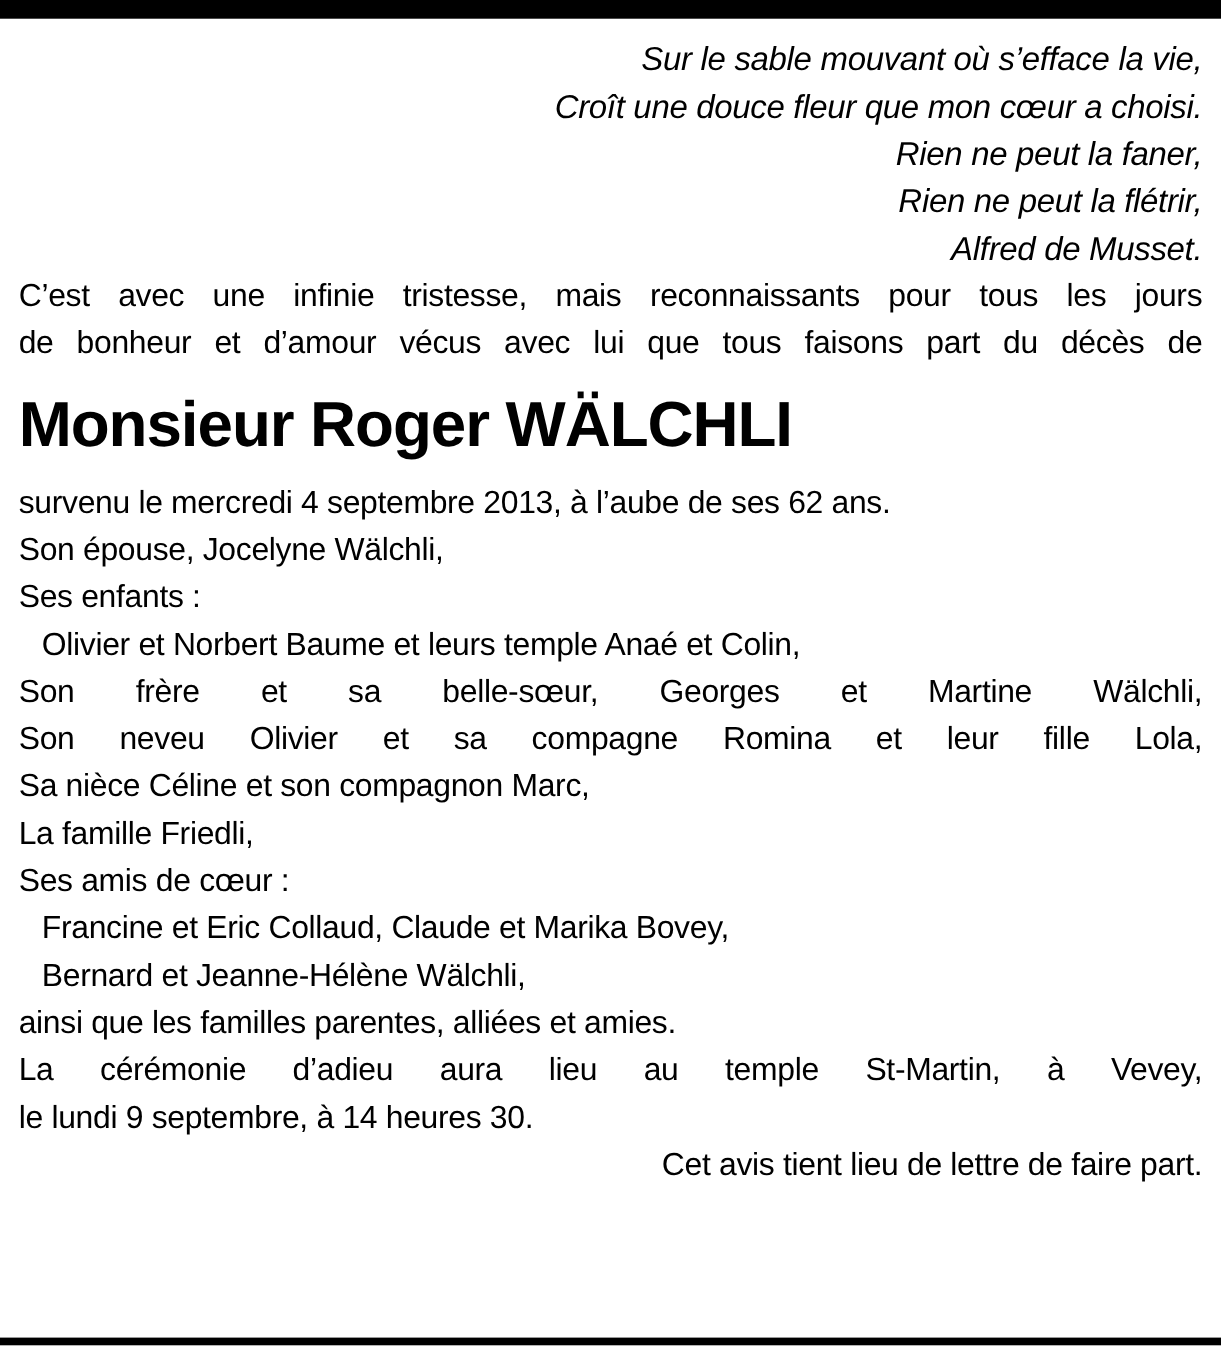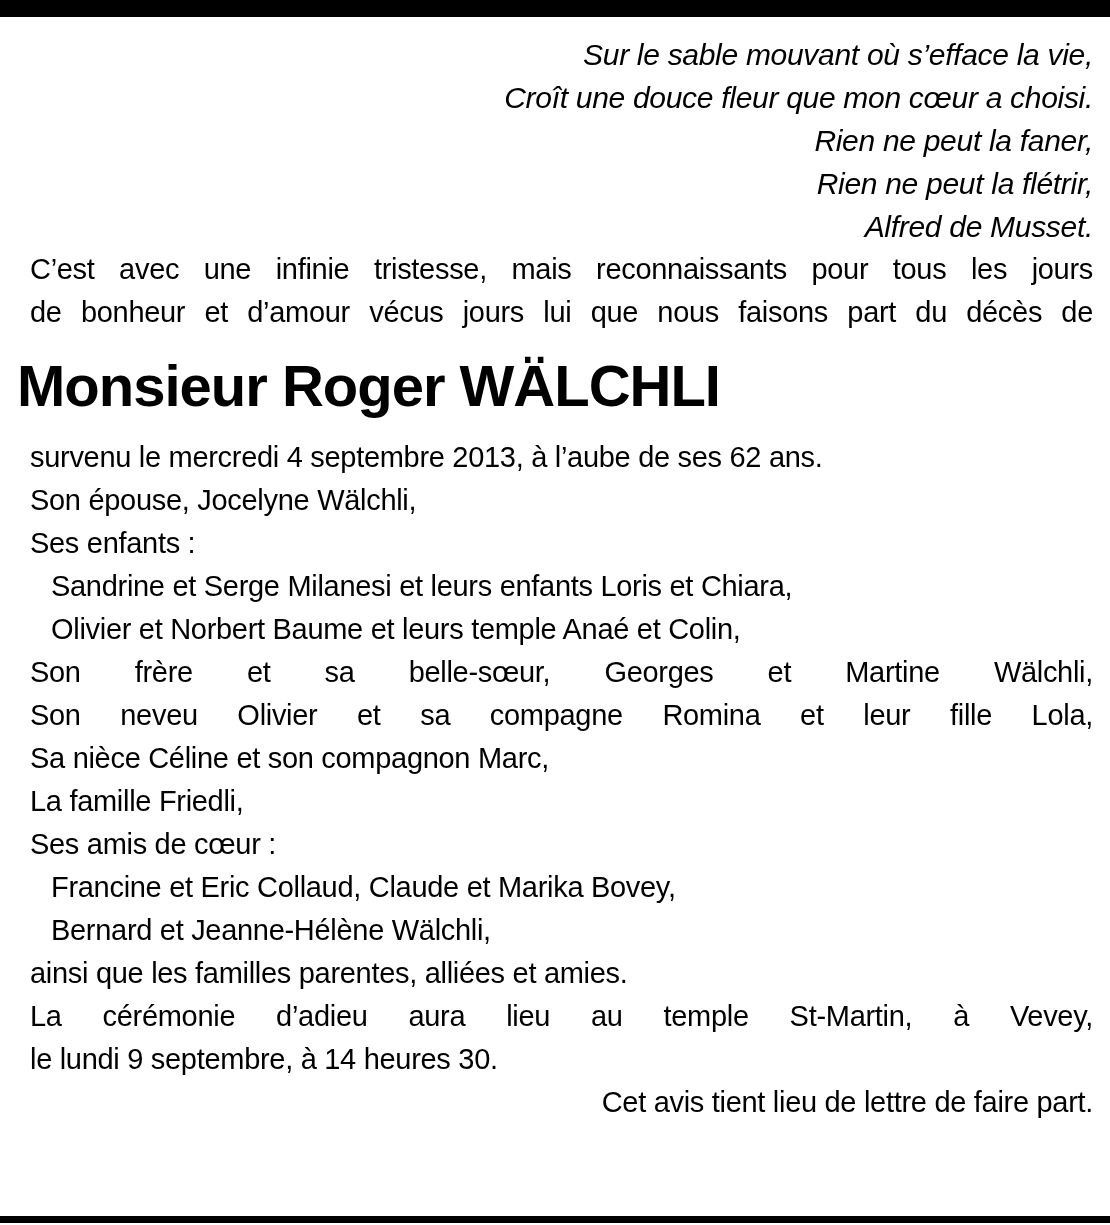--- a/index.html
+++ b/index.html
@@ -29,21 +29,20 @@
     height: 7px;
     background: #000000;
   }
   .content {
     padding: 0 17px;
   }
   .line {
     font-size: 29px;
     line-height: 43px;
     white-space: nowrap;
-    margin-left: 13px;
   }
   .poem {
     margin-top: 16px;
   }
   .poem .line,
   .poem-attribution {
     font-style: italic;
     font-size: 30px;
     line-height: 43px;
     text-align: right;
@@ -88,30 +87,29 @@
         <div class="line"><span>Sur le sable mouvant où s’efface la vie,</span></div>
         <div class="line"><span>Croît une douce fleur que mon cœur a choisi.</span></div>
         <div class="line"><span>Rien ne peut la faner,</span></div>
         <div class="line"><span>Rien ne peut la flétrir,</span></div>
       </div>
 
     <div class="poem-attribution">Alfred de Musset.</div>
 
     <div class="intro">
         <div class="line justify"><span>C’est avec une infinie tristesse, mais reconnaissants pour tous les jours</span></div>
-        <div class="line justify"><span>de bonheur et d’amour vécus jours lui que nous faisons part du décès de</span></div>
+        <div class="line justify"><span>de bonheur et d’amour vécus avec lui que tous faisons part du décès de</span></div>
       </div>
 
     <div class="deceased-title">Monsieur Roger WÄLCHLI</div>
 
     <div class="family">
         <div class="line"><span>survenu le mercredi 4 septembre 2013, à l’aube de ses 62 ans.</span></div>
         <div class="line"><span>Son épouse, Jocelyne </span><span class="b">Wälchli</span><span>,</span></div>
         <div class="line"><span>Ses enfants :</span></div>
-        <div class="line indent"><span>Sandrine et Serge </span><span class="b">Milanesi</span><span> et leurs enfants Loris et Chiara,</span></div>
         <div class="line indent"><span>Olivier et Norbert </span><span class="b">Baume</span><span> et leurs temple Anaé et Colin,</span></div>
         <div class="line justify"><span>Son frère et sa belle-sœur, Georges et Martine </span><span class="b">Wälchli</span><span>,</span></div>
         <div class="line justify"><span>Son neveu Olivier et sa compagne Romina et leur fille Lola,</span></div>
         <div class="line"><span>Sa nièce Céline et son compagnon Marc,</span></div>
         <div class="line"><span>La famille </span><span class="b">Friedli</span><span>,</span></div>
         <div class="line"><span>Ses amis de cœur :</span></div>
         <div class="line indent"><span>Francine et Eric </span><span class="b">Collaud</span><span>, Claude et Marika </span><span class="b">Bovey</span><span>,</span></div>
         <div class="line indent"><span>Bernard et Jeanne-Hélène </span><span class="b">Wälchli</span><span>,</span></div>
         <div class="line"><span>ainsi que les familles parentes, alliées et amies.</span></div>
         <div class="line justify"><span>La cérémonie d’adieu aura lieu au temple St-Martin, à Vevey,</span></div>

